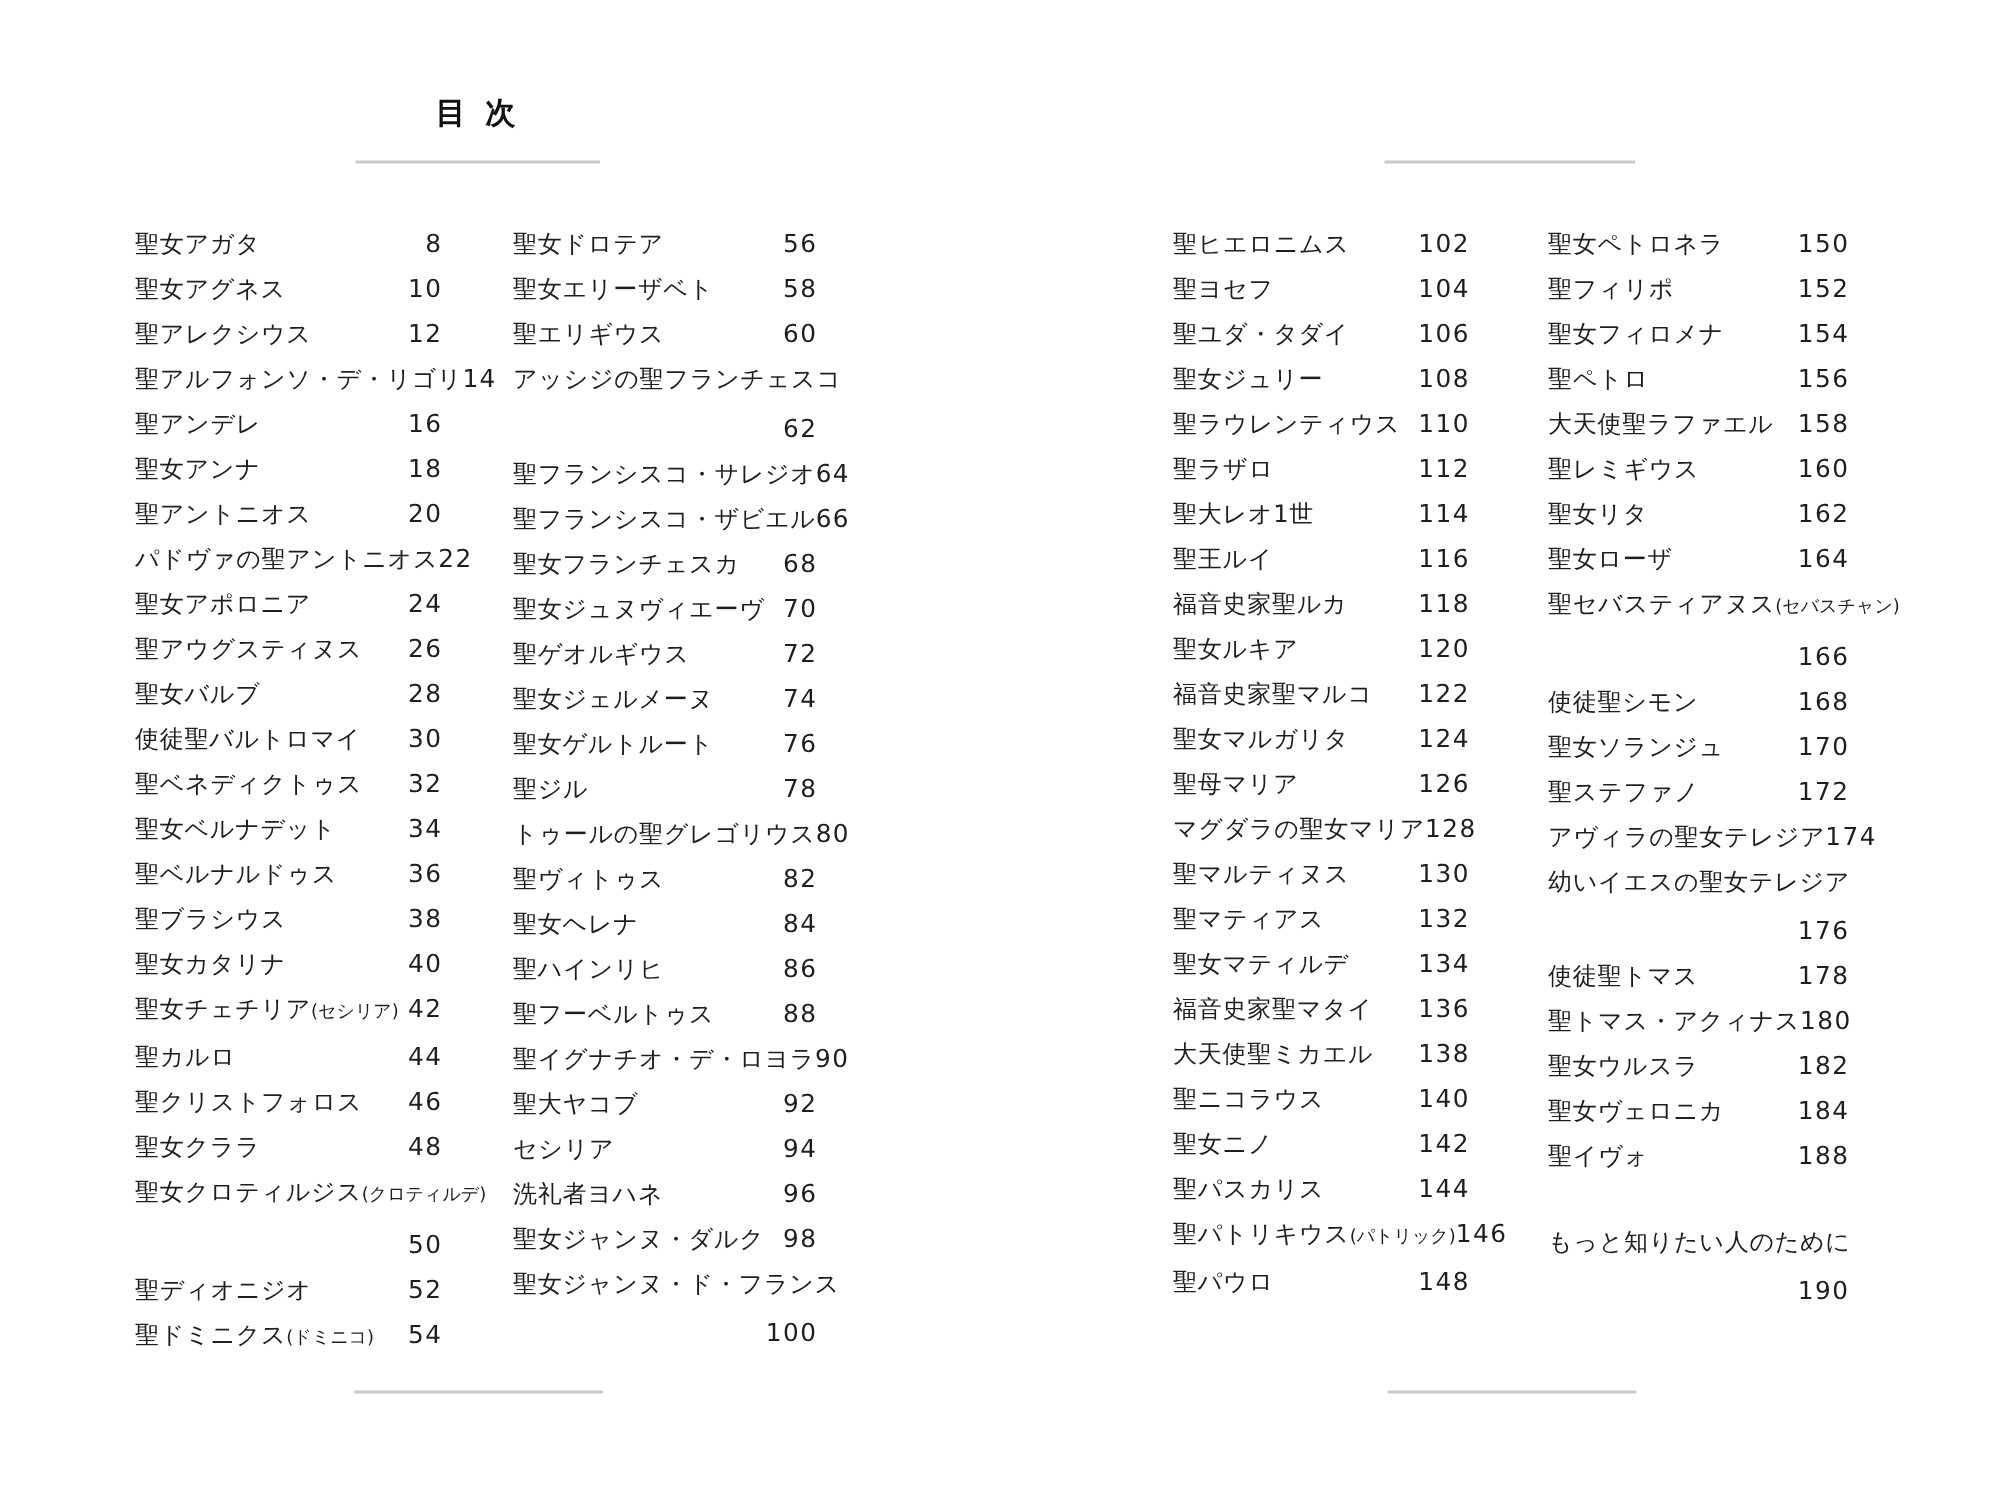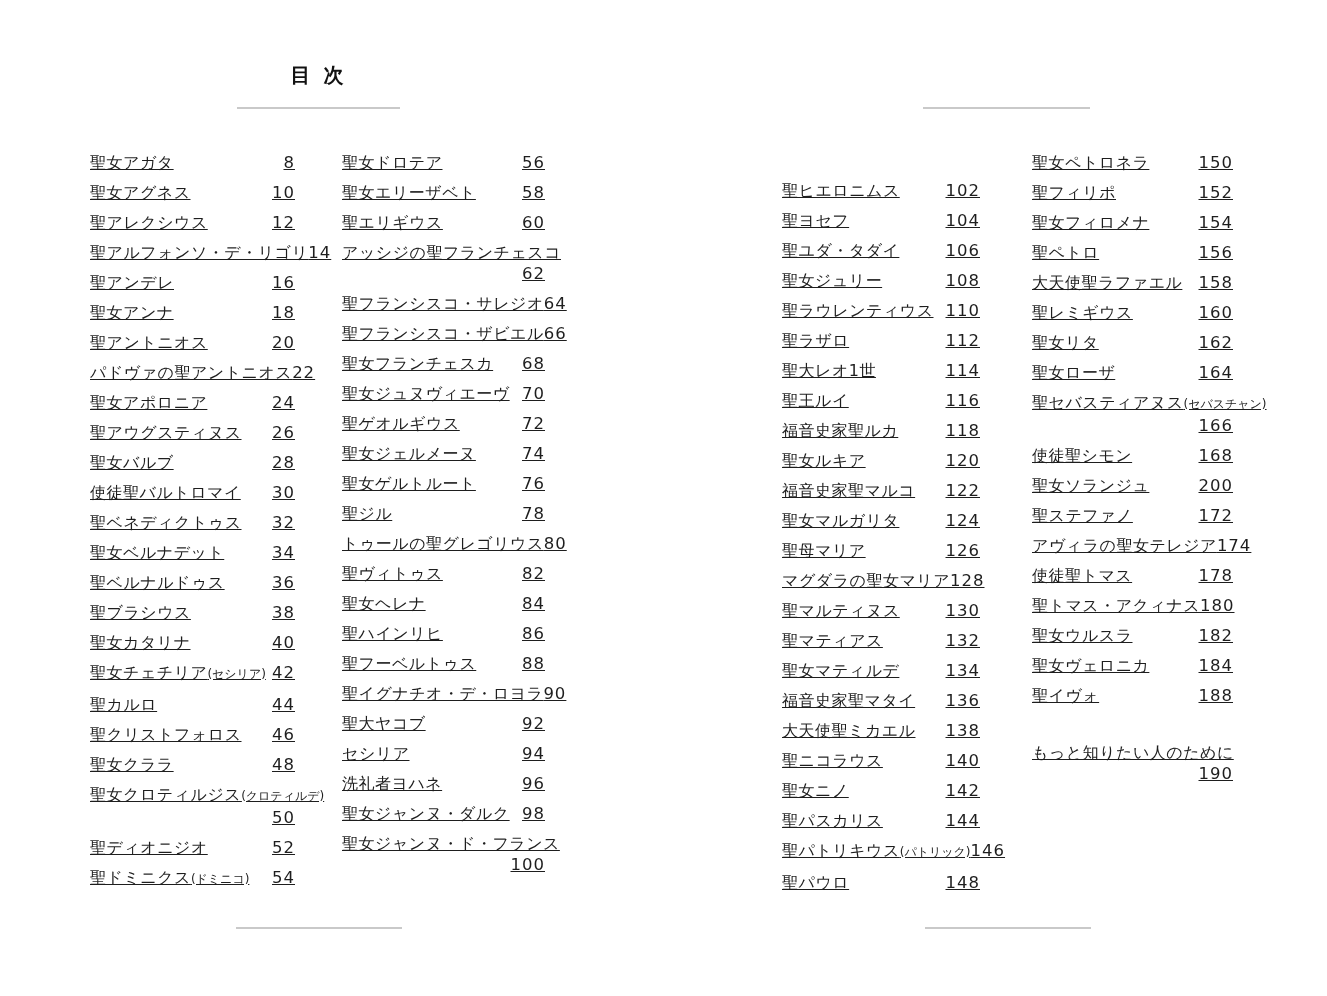--- a/index.html
+++ b/index.html
@@ -14,41 +14,41 @@
     letter-spacing:3px;color:#111;
   }
   .rule{
     position:absolute;height:2px;background:#c9c9c9;
   }
   .rule.tl{top:107px;left:237px;width:163px;}
   .rule.tr{top:107px;left:923px;width:167px;}
   .rule.bl{top:927px;left:236px;width:166px;}
   .rule.br{top:927px;left:925px;width:166px;}
   .col{
-    position:absolute;top:152px;text-decoration:underline;
+    position:absolute;top:152px;
   }
   .col.c1{left:90px;width:205px;}
   .col.c2{left:342px;width:203px;}
-  .col.c3{left:782px;width:198px;margin-top:28px;}
+  .col.c3{left:782px;width:198px;}
   .col.c4{left:1032px;width:201px;}
   .row{
     display:flex;justify-content:space-between;align-items:baseline;
     line-height:21px;margin-bottom:9px;
     font-size:16px;
   }
   .row .name{
     letter-spacing:0.5px;white-space:nowrap;
   }
   .row .note{
     font-size:12px;letter-spacing:0;
   }
   .row .pg{
     font-size:16.5px;letter-spacing:1px;
   }
-  .row.wrap{flex-wrap:wrap;}
+  .row.wrap{flex-wrap:wrap;gap:12px;}
   .row.wrap .name{width:100%;}
   .row.wrap .pg{margin-left:auto;}
   .row.gap{margin-top:36px;}
 </style>
 </head>
 <body>
 
 <div>
   <div class="page-title">目 次</div>
 
@@ -383,29 +383,33 @@
       <div class="row wrap">
         <span class="name">聖セバスティアヌス<span class="note">(セバスチャン)</span></span>
         <span class="pg">166</span>
       </div>
       <div class="row">
         <span class="name">使徒聖シモン</span>
         <span class="pg">168</span>
       </div>
       <div class="row">
         <span class="name">聖女ソランジュ</span>
-        <span class="pg">200</span>
+        <span class="pg">170</span>
       </div>
       <div class="row">
         <span class="name">聖ステファノ</span>
         <span class="pg">172</span>
       </div>
       <div class="row">
         <span class="name">アヴィラの聖女テレジア</span>
         <span class="pg">174</span>
+      </div>
+      <div class="row wrap">
+        <span class="name">幼いイエスの聖女テレジア</span>
+        <span class="pg">176</span>
       </div>
       <div class="row">
         <span class="name">使徒聖トマス</span>
         <span class="pg">178</span>
       </div>
       <div class="row">
         <span class="name">聖トマス・アクィナス</span>
         <span class="pg">180</span>
       </div>
       <div class="row">

